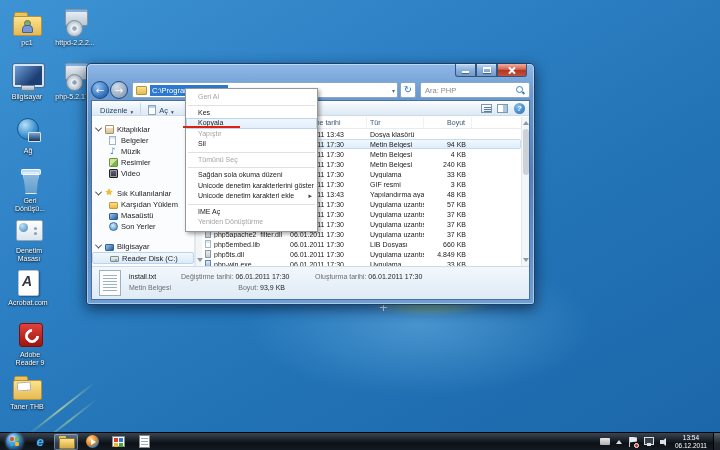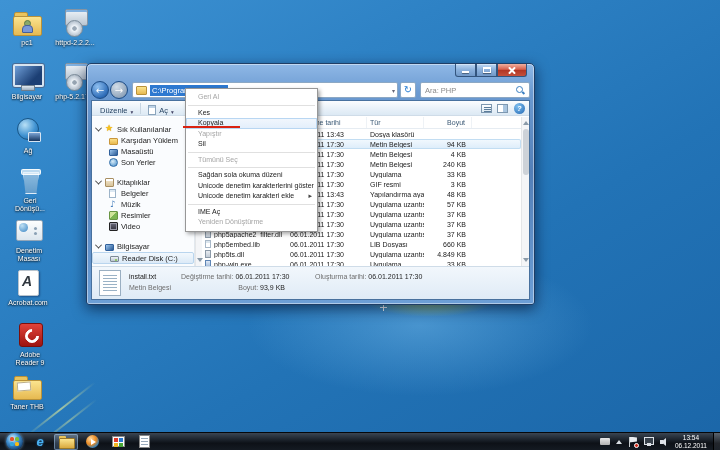--- a/index.html
+++ b/index.html
@@ -321,57 +321,57 @@
           <i class="vi-pane"></i>
           <i class="vi-help">?</i>
         </div>
       </div>
 
       <div class="body">
         <div class="navpane">
           <div class="ngroup">
             <div class="nhead">
               <i class="exp"></i>
-                <i class="mi mi-star"></i>
-              <span>Sık Kullanılanlar</span>
+                <i class="mi mi-lib"></i>
+              <span>Kitaplıklar</span>
             </div>
             <div class="nitem">
-                <i class="mi mi-folder"></i>
-                <span>Karşıdan Yüklem</span>
-              </div>
-            <div class="nitem">
-                <i class="mi mi-monitor"></i>
-                <span>Masaüstü</span>
-              </div>
-            <div class="nitem">
-                <i class="mi mi-clock"></i>
-                <span>Son Yerler</span>
+                <i class="mi mi-doc"></i>
+                <span>Belgeler</span>
+              </div>
+            <div class="nitem">
+                <i class="mi mi-music"></i>
+                <span>Müzik</span>
+              </div>
+            <div class="nitem">
+                <i class="mi mi-pic"></i>
+                <span>Resimler</span>
+              </div>
+            <div class="nitem">
+                <i class="mi mi-video"></i>
+                <span>Video</span>
               </div>
           </div>
           <div class="ngroup">
             <div class="nhead">
               <i class="exp"></i>
-                <i class="mi mi-lib"></i>
-              <span>Kitaplıklar</span>
+                <i class="mi mi-star"></i>
+              <span>Sık Kullanılanlar</span>
             </div>
             <div class="nitem">
-                <i class="mi mi-doc"></i>
-                <span>Belgeler</span>
-              </div>
-            <div class="nitem">
-                <i class="mi mi-music"></i>
-                <span>Müzik</span>
-              </div>
-            <div class="nitem">
-                <i class="mi mi-pic"></i>
-                <span>Resimler</span>
-              </div>
-            <div class="nitem">
-                <i class="mi mi-video"></i>
-                <span>Video</span>
+                <i class="mi mi-folder"></i>
+                <span>Karşıdan Yüklem</span>
+              </div>
+            <div class="nitem">
+                <i class="mi mi-monitor"></i>
+                <span>Masaüstü</span>
+              </div>
+            <div class="nitem">
+                <i class="mi mi-clock"></i>
+                <span>Son Yerler</span>
               </div>
           </div>
           <div class="ngroup">
             <div class="nhead">
               <i class="exp"></i>
                 <i class="mi mi-monitor"></i>
               <span>Bilgisayar</span>
             </div>
             <div class="nitem cur">
                 <i class="mi mi-drive"></i>

